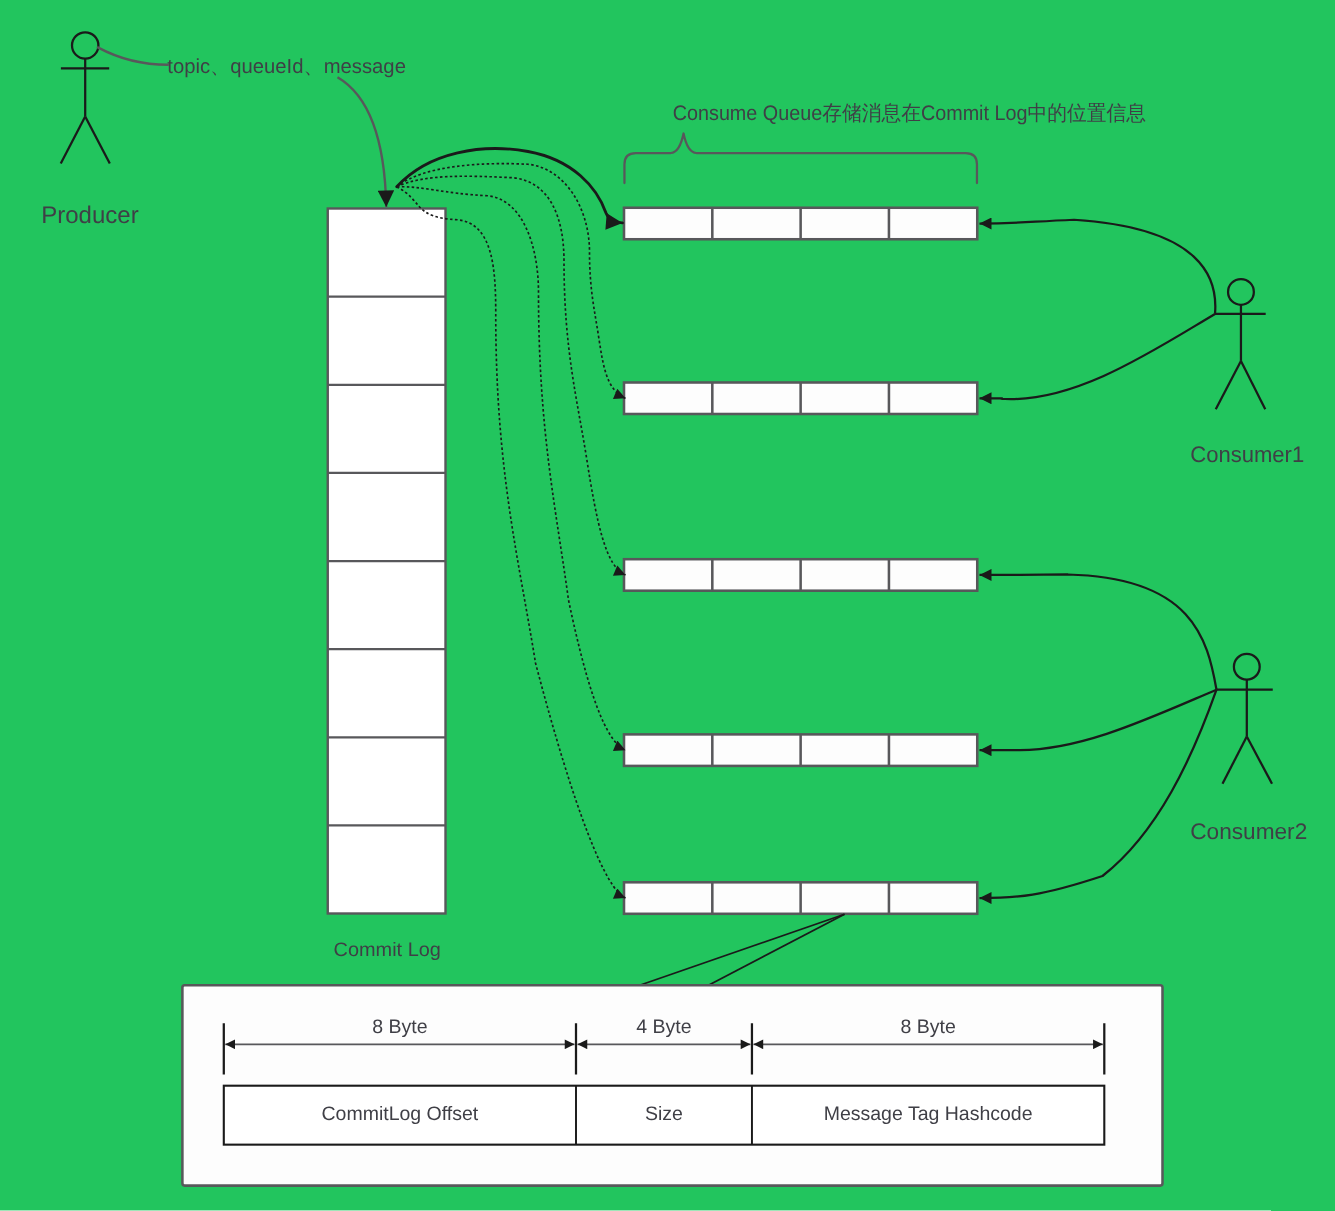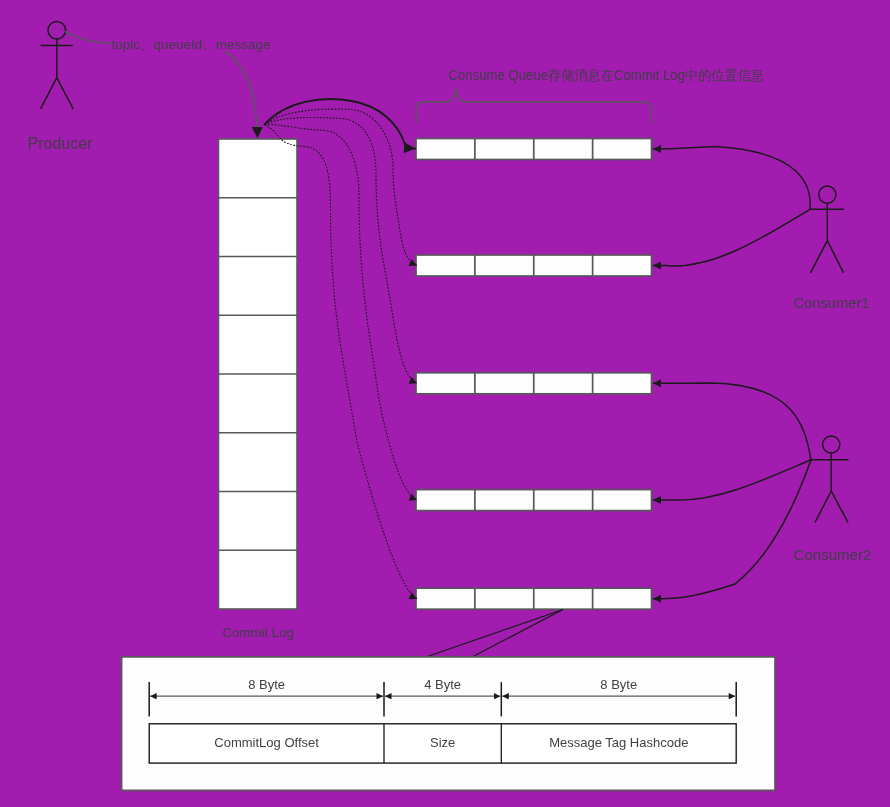--- a/index.html
+++ b/index.html
@@ -1,18 +1,18 @@
 <!DOCTYPE html>
 <html><head>
 <meta charset="utf-8">
 <title>RocketMQ Storage Diagram</title>
 <style>
 html,body{margin:0;padding:0;background:#ffffff;}
 body{width:890px;height:807px;font-family:"Liberation Sans",sans-serif;}
-#stage{position:relative;width:890px;height:807px;overflow:hidden;background:#a21caf;}
+#stage{position:relative;width:890px;height:807px;overflow:hidden;background:#22c55e;}
 svg#diag{display:block;position:absolute;top:0;left:0;}
 </style>
 </head>
 <body>
 
 <div id="stage">
 <svg id="diag" width="890" height="807" viewBox="0 0 890 807" xmlns="http://www.w3.org/2000/svg">
       <defs>
         <marker id="ah" viewBox="0 0 10 10" refX="10" refY="5" markerWidth="10" markerHeight="8" orient="auto" markerUnits="userSpaceOnUse">
           <path d="M 0 0 L 10 5 L 0 10 z" fill="#1a1a1a"></path>

